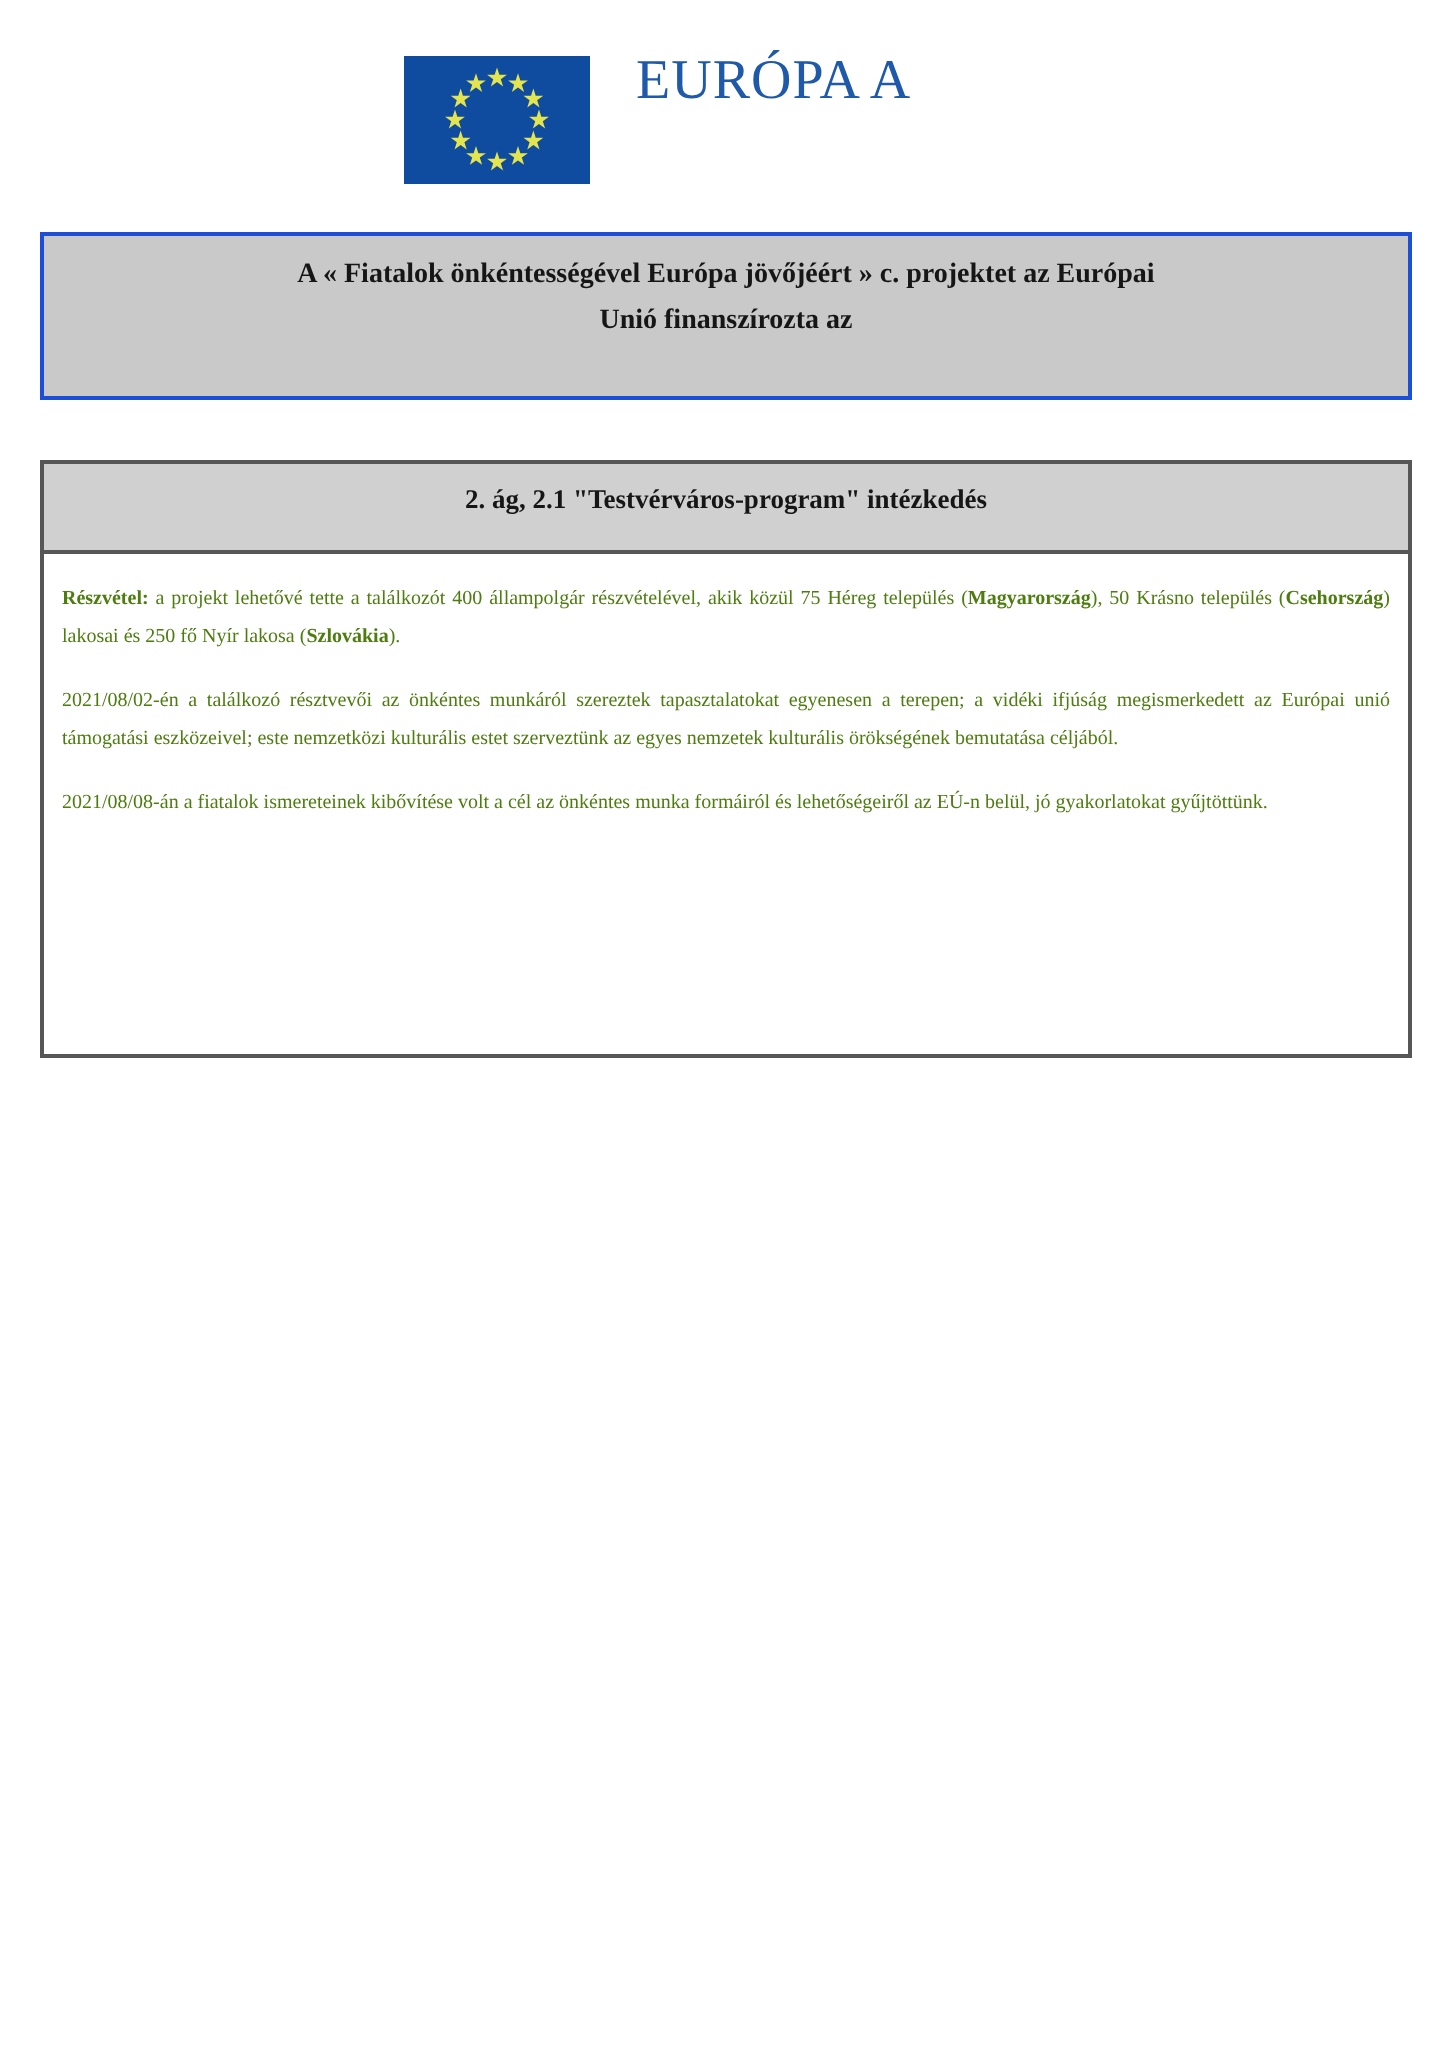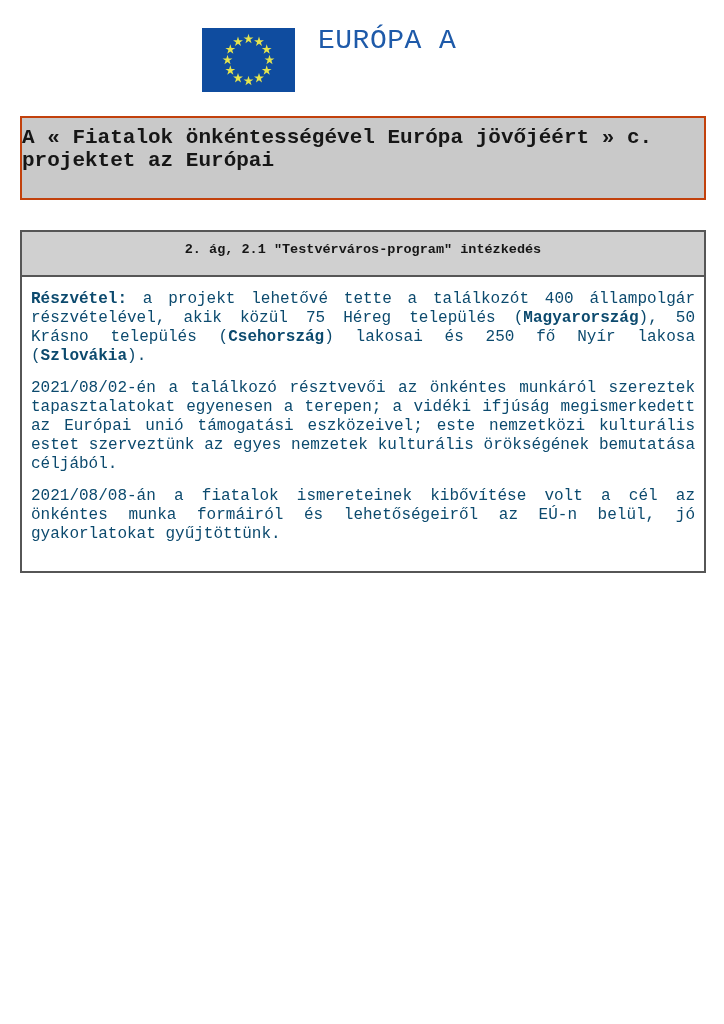--- a/index.html
+++ b/index.html
@@ -1,41 +1,41 @@
 <!DOCTYPE html>
 <html><head>
 <meta charset="utf-8">
 <style>
   html,body{margin:0;padding:0;background:#ffffff;}
   .page{
     position:relative;
     width:724px;height:975px;
     background:#ffffff;
-    font-family:Liberation Mono, monospace;
+    font-family:Liberation Serif, serif;
     overflow:hidden;
   }
   
   .logo{
     position:absolute;left:202px;top:28px;
     display:flex;align-items:flex-start;
   }
   .flag{display:block;}
   .logo-text{
     margin-left:23px;margin-top:-4px;
     font-size:28px;line-height:33px;
     letter-spacing:0.5px;
     white-space:nowrap;
   }
   
   .funding-box{
     position:absolute;left:20px;top:116px;width:686px;height:84px;
     box-sizing:border-box;
-    border:2px solid #c2410c;
-    text-align:left;
-    font-weight:bold;font-size:21px;line-height:23px;
+    border:2px solid #1d4ed8;
+    text-align:center;
+    font-weight:bold;font-size:14px;line-height:23px;
     color:#161616;
     padding-top:8px;
   }
   
   .measure-table{
     position:absolute;left:20px;top:230px;width:686px;
     box-sizing:border-box;
     border:2px solid #565656;
   }
   .m-header{
@@ -46,23 +46,23 @@
     padding:10px 0 18px 0;
   }
   .m-body{
     background:#ffffff;
     padding:13px 9px 14px 9px;
     min-height:250px;
     box-sizing:border-box;
   }
   .m-body p{
     margin:0 0 13px 0;
-    font-size:16px;line-height:19px;
+    font-size:10px;line-height:19px;
     text-align:justify;
-    color:#0c4a6e;
+    color:#4d7c0f;
   }
   .m-body p:last-child{margin-bottom:13px;}
   .b{font-weight:bold;}
 </style>
 </head>
 <body>
 
 <div class="page">
 
   <div class="logo">
@@ -83,20 +83,21 @@
           <polygon points="36.00,8.61 37.18,12.20 40.95,12.21 37.90,14.43 39.06,18.02 36.00,15.81 32.94,18.02 34.10,14.43 31.05,12.21 34.82,12.20" fill="#e4e44e"></polygon>
         </g>
     </svg>
     <div class="logo-text" style="color: rgb(30, 90, 169);">
       <div>EURÓPA A</div>
     </div>
   </div>
 
   <div class="funding-box" style="background: rgb(201, 201, 201);">
     <div>A « Fiatalok önkéntességével Európa jövőjéért » c. projektet az Európai</div>
+    <div>Unió finanszírozta az</div>
   </div>
 
   <div class="measure-table">
     <div class="m-header" style="background: rgb(208, 208, 208);">2. ág, 2.1 "Testvérváros-program" intézkedés</div>
     <div class="m-body">
 
       <p><span class="b">Részvétel:</span><span> a projekt lehetővé tette a találkozót 400 állampolgár részvételével, akik közül 75 Héreg település (</span><span class="b">Magyarország</span><span>), 50 Krásno település (</span><span class="b">Csehország</span><span>) lakosai és 250 fő Nyír lakosa (</span><span class="b">Szlovákia</span><span>).</span></p>
 
 
 

